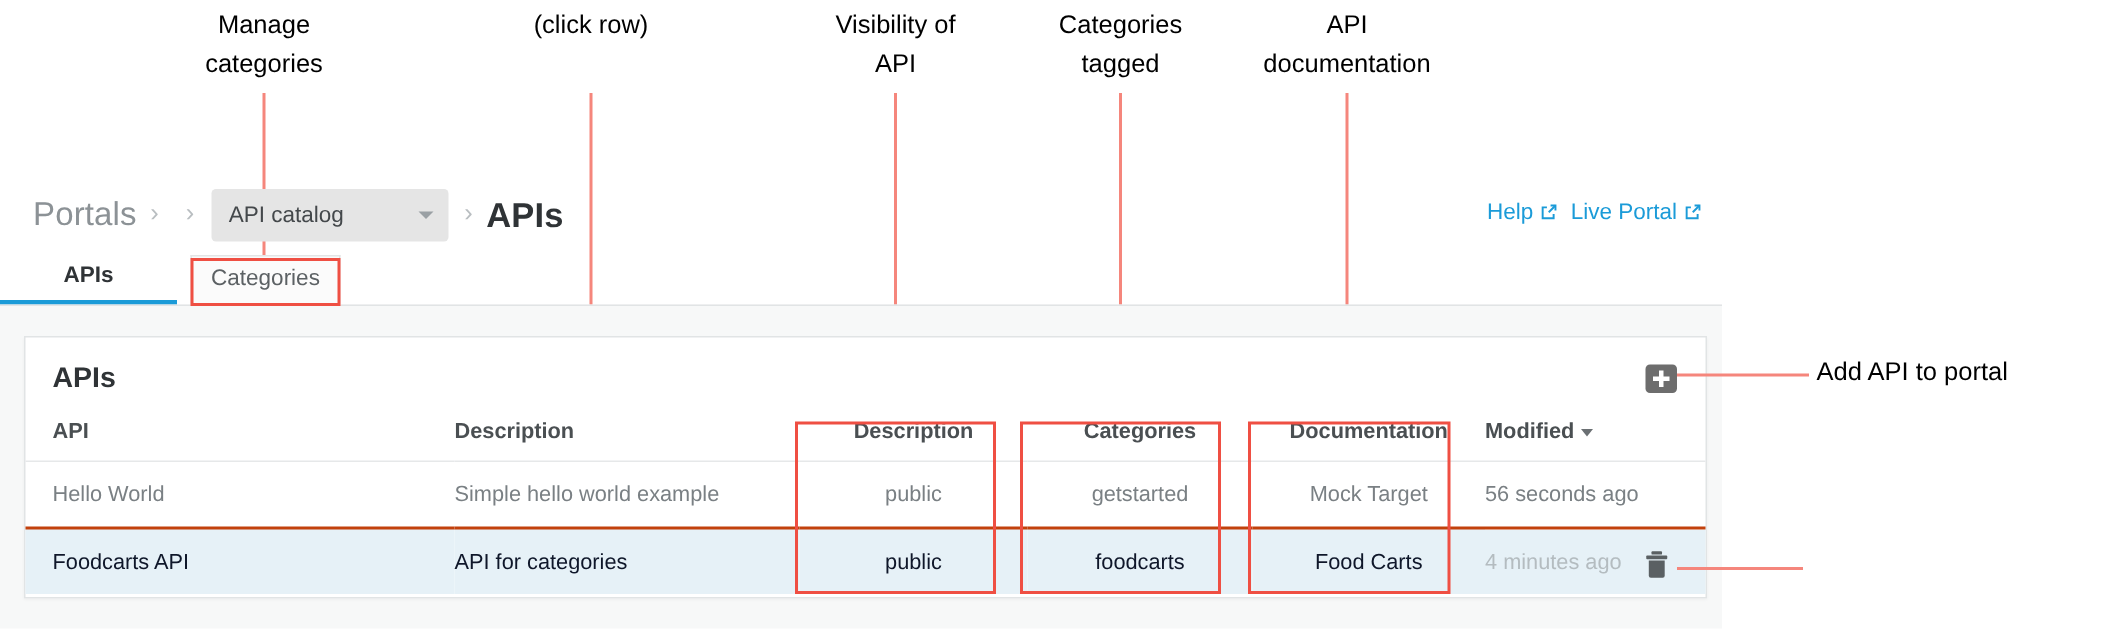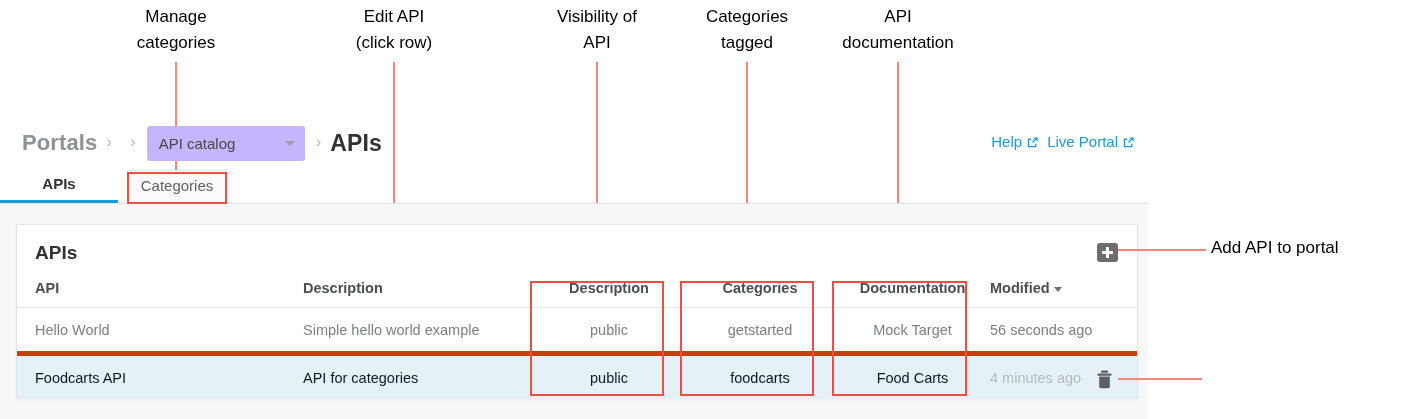--- a/index.html
+++ b/index.html
@@ -47,31 +47,31 @@
   
   .breadcrumb{
     position:absolute;
     left:22px;top:126px;
     display:flex;align-items:center;
     height:34px;
   }
   .crumb{
     color:#8c9296;
     font-size:22px;
-    font-weight:700;
+    font-weight:400;
     letter-spacing:.1px;
   }
   .crumb.strong{color:#55595c;font-size:23px;}
   .crumb.current{color:#2f3336;font-size:23px;font-weight:700;}
   .crumb-sep{
     color:#b9bec1;font-size:17px;margin:0 9px;
     transform:translateY(-1px);
   }
   .crumb-select{
-    background:#c4b5fd;
+    background:#e5e5e5;
     border-radius:3px;
     height:35px;
     min-width:158px;
     display:flex;align-items:center;
     justify-content:space-between;
     padding:0 10px 0 12px;
     box-sizing:border-box;
     margin:0 2px;
   }
   .crumb-select .sel-label{color:#44484b;font-size:15px;}
@@ -176,21 +176,21 @@
     text-align:left;
     padding:0 0 11px 0;
     border-bottom:1px solid #e6e8e9;
   }
   table.apis td{
     font-size:14.5px;
     color:#7a8084;
     text-align:left;
     height:43px;
     padding:0;
-    border-bottom:5px solid #c2410c;
+    border-bottom:2px solid #c2410c;
     vertical-align:middle;
   }
   tr.row-sel td{background:#e6f1f7;color:#0f172a;border-bottom:none;}
   tr.row-sel td.muted{color:#b4bcc0;}
   .c-api{width:268px;padding-left:18px !important;}
   .c-desc{width:230px;}
   .c-vis{width:152px;text-align:center !important;}
   .c-cat{width:150px;text-align:center !important;}
   .c-doc{width:155px;text-align:center !important;}
   .c-mod{width:auto;}
@@ -225,21 +225,20 @@
 
 <div class="stage">
 
   <div class="callout" style="left:96px;top:4px;width:160px;">
     <span>Manage</span>
     <span>categories</span>
   </div>
   <div class="leader-v" style="left:175px;top:62px;height:112px;"></div>
 
   <div class="callout" style="left:314px;top:4px;width:160px;">
-    <span>Edit API</span>
     <span>(click row)</span>
   </div>
   <div class="leader-v" style="left:393px;top:62px;height:305px;"></div>
 
   <div class="callout" style="left:517px;top:4px;width:160px;">
     <span>Visibility of</span>
     <span>API</span>
   </div>
   <div class="leader-v" style="left:596px;top:62px;height:221px;"></div>
 

